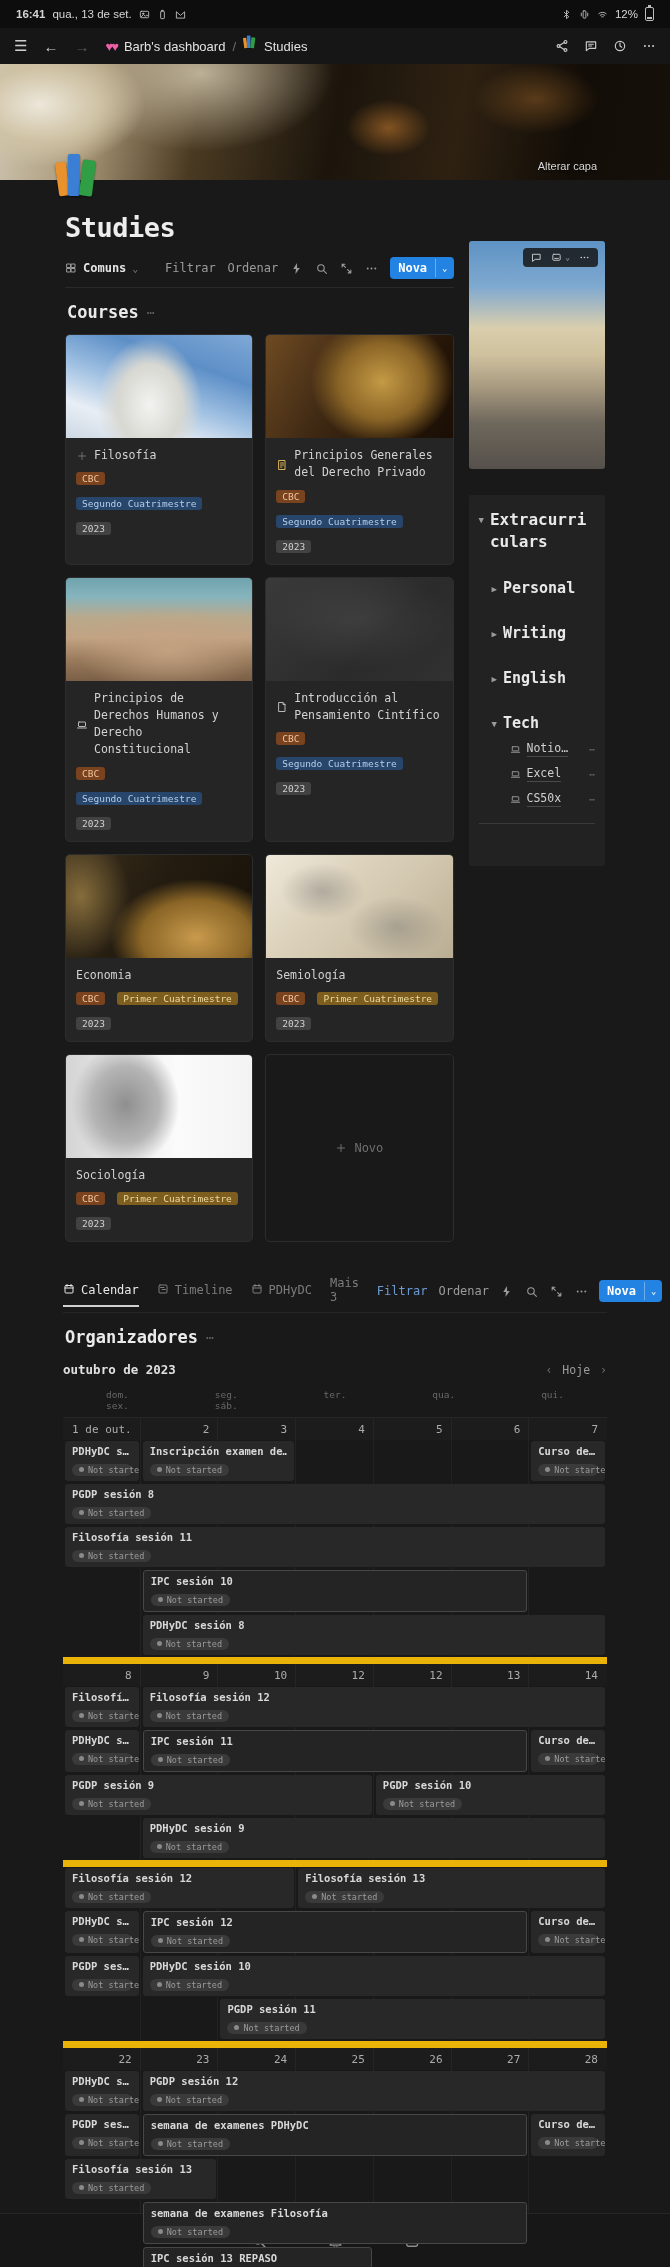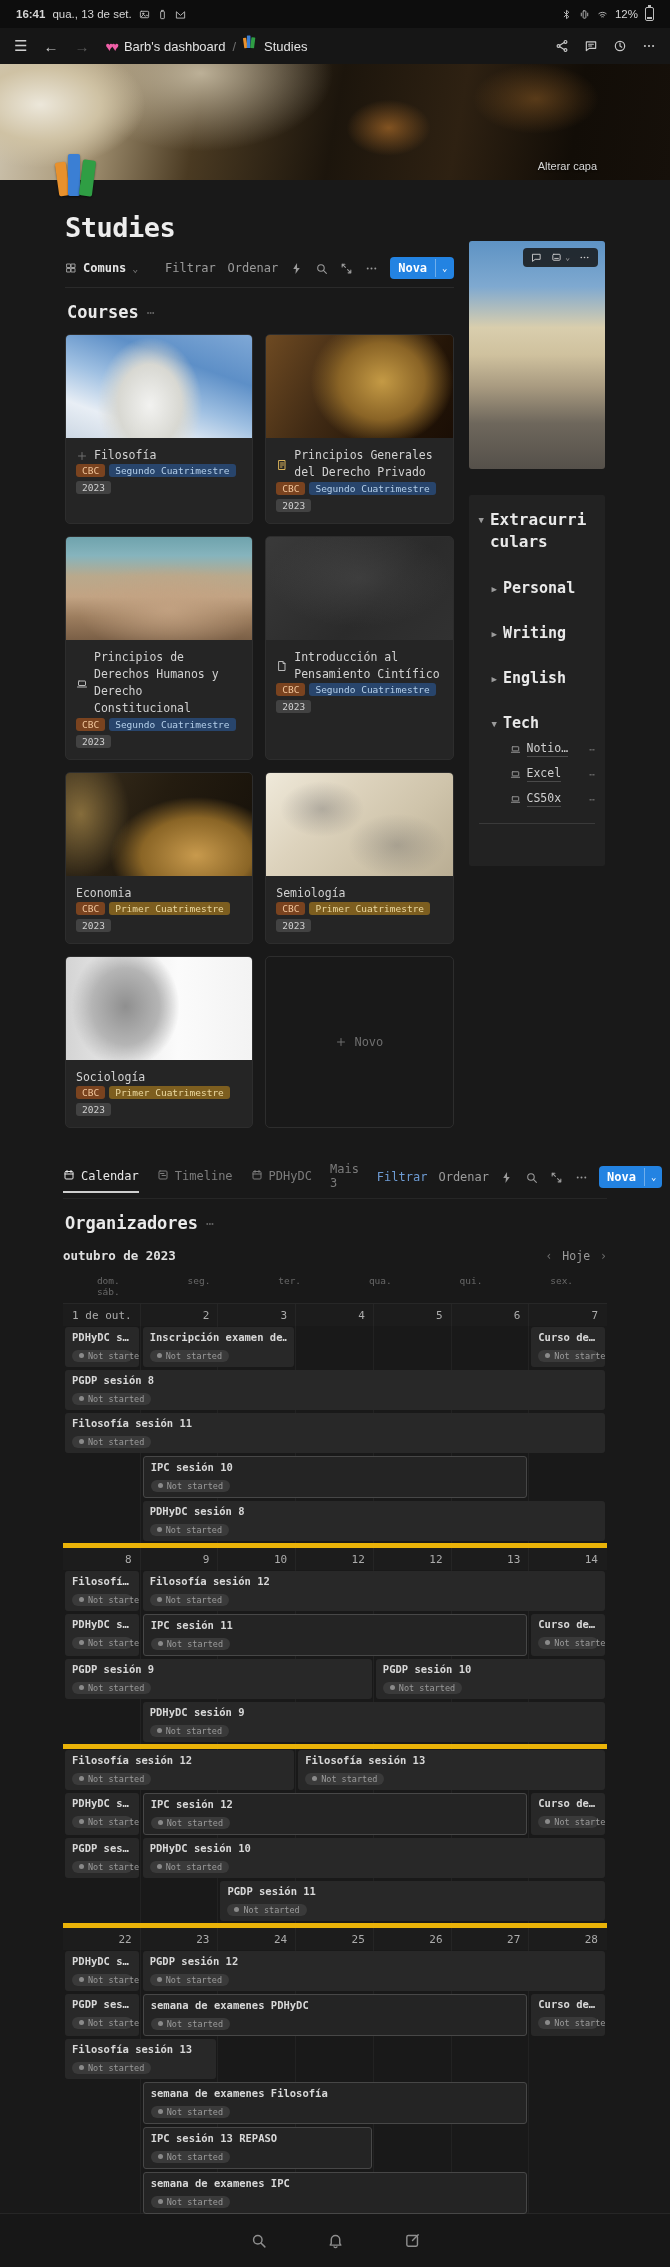--- a/index.html
+++ b/index.html
@@ -104,21 +104,21 @@
       radial-gradient(70px 45px at 70% 70%, rgba(40,45,60,.22), rgba(0,0,0,0) 70%),
       linear-gradient(135deg,#efe9da 0%,#ddd3bd 35%,#cfc4ab 65%,#b9ad93 100%); }
   .art-sociologia{ background:
       radial-gradient(75px 85px at 32% 48%, #8f8f8f 0%, #b5b5b5 45%, rgba(0,0,0,0) 72%),
       linear-gradient(90deg,#d4d4d4 0%,#ededed 35%,#fbfbfb 60%,#f3f3f3 100%); }
   .card-body{ padding:9px 10px 11px; }
   .card-title{ display:flex; gap:6px; font-size:11.5px; line-height:1.5; color:#d2d2d2; }
   .card-title .ic{ font-size:12px; color:#b9b9b9; flex:none; margin-top:1px; }
   .card-title .ic.memo{ color:#d9b25a; }
   .card-title .ic.plus{ color:#6f6f6f; }
-  .card-tags{ display:flex; flex-wrap:wrap; gap:4px; }
+  .card-tags{ display:flex; flex-wrap:wrap; gap:12px; margin-top:8px; }
   .tag{ font-size:9.5px; padding:1px 6px; border-radius:3px; white-space:nowrap; }
   .tag-orange{ background:#7a431f; color:#f0c49a; }
   .tag-blue{ background:#28456c; color:#b4cfe9; }
   .tag-yellow{ background:#7d5e1f; color:#ecd9a0; }
   .tag-gray{ background:#424242; color:#d0d0d0; }
   .new-card{ border:1px solid #2d2d2d; border-radius:5px; display:flex; align-items:center;
     justify-content:center; gap:7px; color:#6f6f6f; font-size:12px; min-height:150px; }
 
   
   .side-img{ position:relative; height:228px; border-radius:3px; background:
@@ -145,24 +145,24 @@
   .tab .ic{ font-size:12px; }
   .tab.active{ color:#e8e8e8; border-bottom:2px solid #cfcfcf; margin-bottom:-1px; }
   .tabs-right{ margin-left:auto; display:flex; align-items:center; gap:11px; color:#9b9b9b;
     font-size:12px; padding-bottom:6px; }
   .tabs-right .filter-on{ color:#6d9bd3; }
   .tabs-right .ic{ font-size:13px; }
   .month-row{ display:flex; align-items:center; justify-content:space-between; margin-top:15px; }
   .month-label{ font-size:12.5px; font-weight:bold; color:#e0e0e0; }
   .today-nav{ display:flex; align-items:center; gap:10px; font-size:11.5px; color:#9b9b9b; }
   .today-nav .chev{ color:#6f6f6f; }
-  .day-headers{ display:grid; grid-template-columns:repeat(6,1fr); margin-top:12px; padding-bottom:6px;
+  .day-headers{ display:grid; grid-template-columns:repeat(5,1fr); margin-top:12px; padding-bottom:6px;
     font-size:9.5px; color:#686868; text-align:center; }
   .calendar{ border-top:1px solid #272727; border-bottom:1px solid #272727; }
-  .week{ position:relative; border-bottom:5px solid #eab308; }
+  .week{ position:relative; border-bottom:7px solid #eab308; }
   .week:last-child{ border-bottom:none; }
   .colsep{ position:absolute; inset:0; display:grid; grid-template-columns:repeat(7,1fr); z-index:0; }
   .colsep i{ border-right:1px solid #222; }
   .colsep i:last-child{ border-right:none; }
   .dates{ position:relative; z-index:1; display:grid; grid-template-columns:repeat(7,1fr);
     height:22px; align-items:center; background:rgba(255,255,255,.014); }
   .date{ text-align:right; padding-right:9px; font-size:11px; color:#acacac; white-space:nowrap; overflow:hidden; }
   .evrow{ position:relative; z-index:1; display:grid; grid-template-columns:repeat(7,1fr); min-height:37px; }
   .event{ margin:1px 2px 2px; border-radius:3px; background:#282828; padding:4px 7px 5px; overflow:hidden; }
   .event.b{ background:#242424; border:1px solid #474747; }

